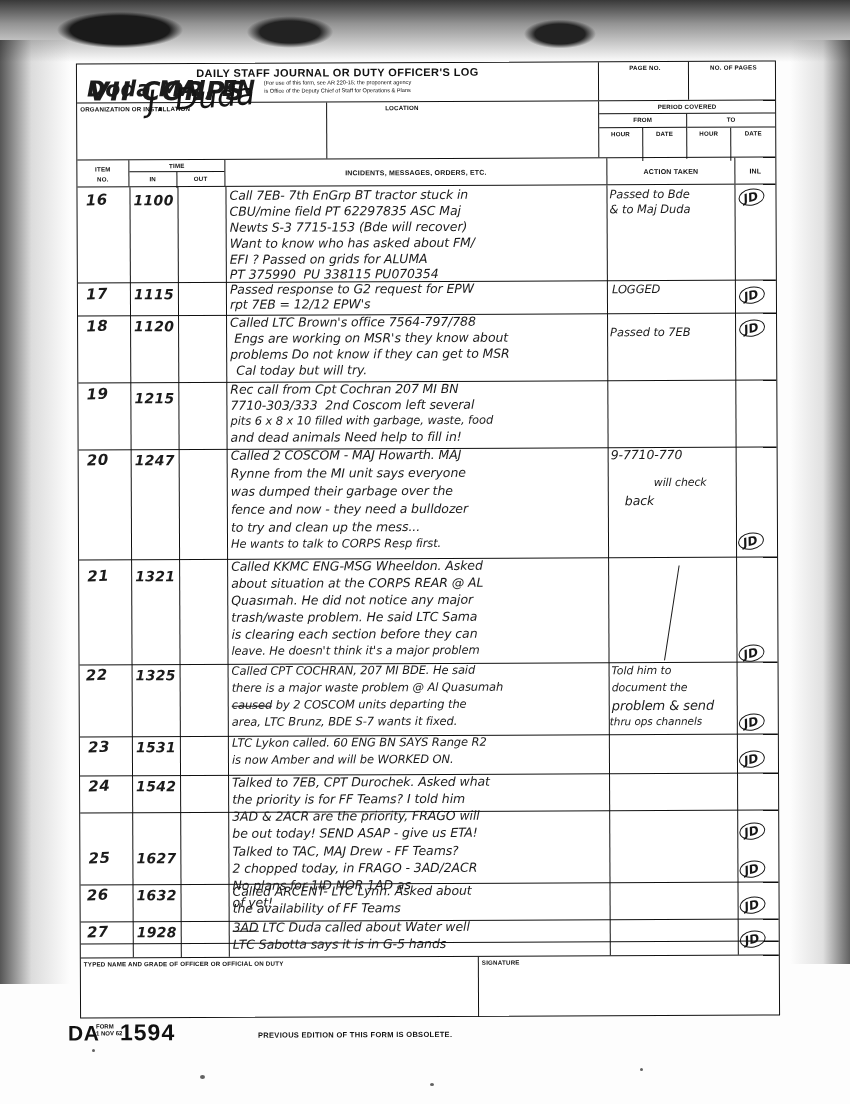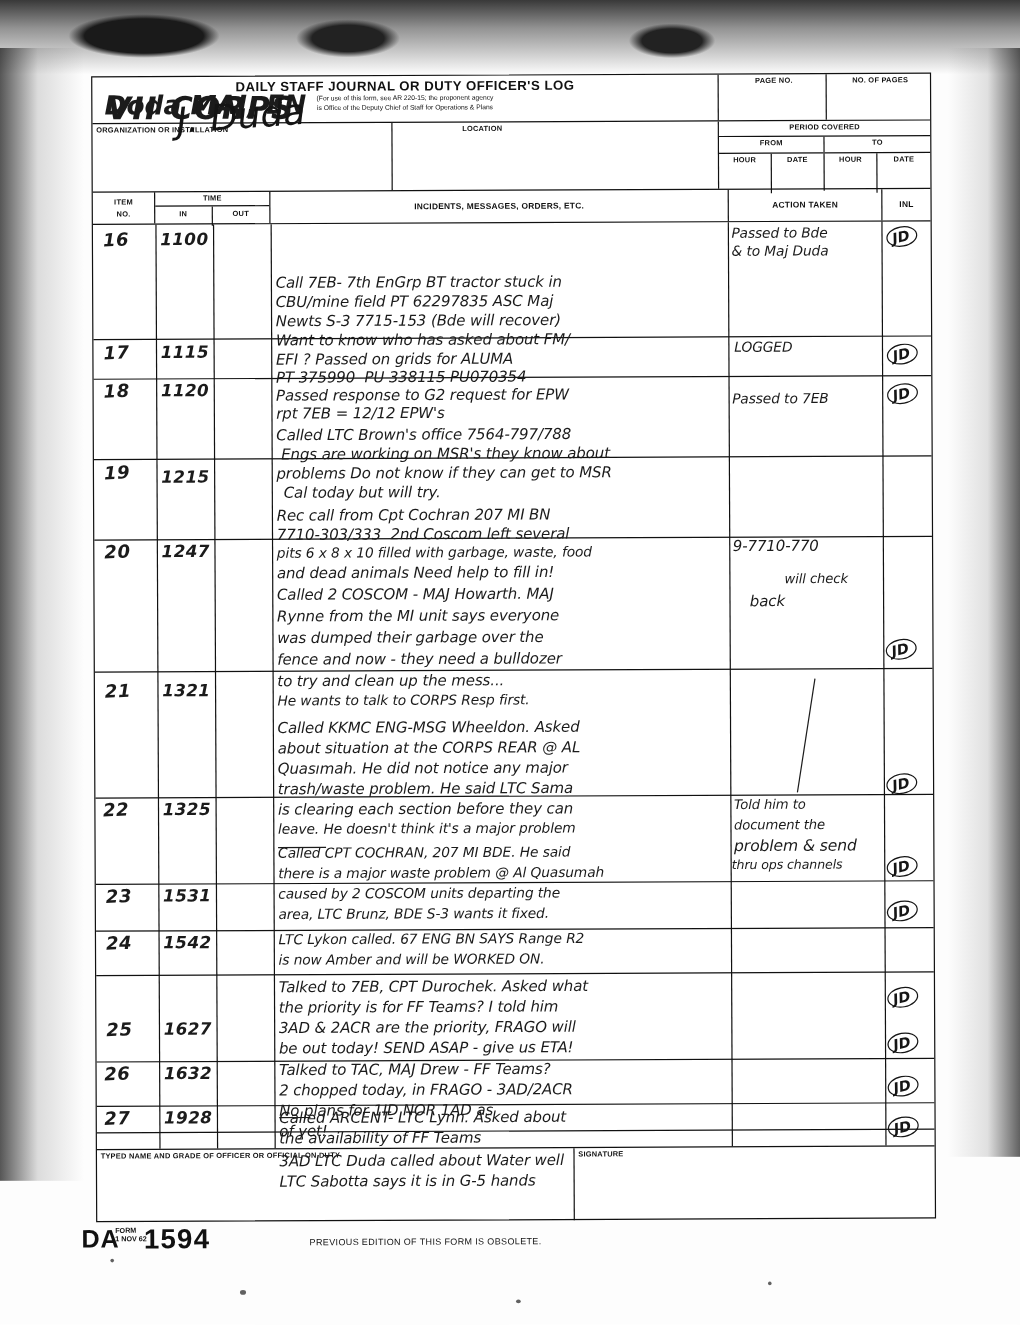--- a/index.html
+++ b/index.html
@@ -204,21 +204,21 @@
     position: absolute;
     font-family: "DejaVu Sans", sans-serif;
     color: #1b1b1b;
     font-style: italic;
     white-space: pre;
     line-height: 1.02;
     transform-origin: left top;
   }
   .hw-item { font-size: 15px; font-weight: bold; letter-spacing: .5px; }
   .hw-time { font-size: 14px; font-weight: bold; letter-spacing: .3px; }
-  .hw-txt  { font-size: 12.5px; letter-spacing: -.1px; margin-top: 40px; }
+  .hw-txt  { font-size: 12.5px; letter-spacing: -.1px; }
   .hw-act  { font-size: 11.5px; letter-spacing: -.1px; }
   .hw-big  { font-size: 26px; font-weight: bold; font-style: italic; letter-spacing: 1px; }
 
   .ini {
     position: absolute;
     font-family: "DejaVu Sans", sans-serif;
     font-style: italic;
     font-weight: bold;
     font-size: 12px;
     color: #151515;
@@ -270,21 +270,21 @@
     left: 52px; top: -2px;
     font-size: 23px;
     font-weight: bold;
     letter-spacing: 1px;
     color: #111;
   }
   .da-prev {
     position: absolute;
     left: 190px; top: 10px;
     font-size: 7.5px;
-    font-weight: normal;
+    font-weight: bold;
     letter-spacing: .3px;
     color: #111;
   }
 
   .sig {
     position: absolute;
     font-family: "DejaVu Sans", sans-serif;
     font-style: italic;
     color: #141414;
   }
@@ -481,32 +481,32 @@
     <div class="hw hw-txt" style="left:152px;top:459px;font-size:11.5px;">leave. He doesn't think it's a major problem</div>
     <div class="slash" style="left:592px;top:380px;height:96px;transform:rotate(9deg);"></div>
     <div class="ini" style="left:664px;top:462px;">JD</div>
     <div class="ini-circle" style="left:659px;top:460px;"></div>
 
     <div class="hw hw-item" style="left:6px;top:481px;transform:rotate(-2deg);">22</div>
     <div class="hw hw-time" style="left:56px;top:481px;">1325</div>
     <div class="hw hw-txt" style="left:152px;top:479px;font-size:11.5px;">Called CPT COCHRAN, 207 MI BDE. He said</div>
     <div class="hw hw-txt" style="left:152px;top:496px;font-size:11.5px;">there is a major waste problem @ Al Quasumah</div>
     <div class="hw hw-txt" style="left:152px;top:513px;font-size:11.5px;">caused by 2 COSCOM units departing the</div>
-    <div class="hw hw-txt" style="left:152px;top:530px;font-size:11.5px;">area, LTC Brunz, BDE S-3 wants it fixed.</div>
+    <div class="hw hw-txt" style="left:152px;top:530px;font-size:11.5px;">area, LTC Brunz, BDE S-7 wants it fixed.</div>
     <div class="strike" style="left:152px;top:519px;width:40px;"></div>
     <div class="hw hw-act" style="left:532px;top:480px;font-size:11px;">Told him to</div>
     <div class="hw hw-act" style="left:532px;top:497px;font-size:11px;">document the</div>
     <div class="hw hw-act" style="left:532px;top:514px;font-size:13px;">problem &amp; send</div>
     <div class="hw hw-act" style="left:530px;top:531px;font-size:10.5px;">thru ops channels</div>
     <div class="ini" style="left:664px;top:531px;">JD</div>
     <div class="ini-circle" style="left:659px;top:529px;"></div>
 
     <div class="hw hw-item" style="left:8px;top:553px;transform:rotate(-2deg);">23</div>
     <div class="hw hw-time" style="left:56px;top:553px;">1531</div>
-    <div class="hw hw-txt" style="left:152px;top:551px;font-size:11.5px;">LTC Lykon called. 67 ENG BN SAYS Range R2</div>
+    <div class="hw hw-txt" style="left:152px;top:551px;font-size:11.5px;">LTC Lykon called. 60 ENG BN SAYS Range R2</div>
     <div class="hw hw-txt" style="left:152px;top:568px;font-size:11.5px;">is now Amber and will be WORKED ON.</div>
     <div class="ini" style="left:664px;top:568px;">JD</div>
     <div class="ini-circle" style="left:659px;top:566px;"></div>
 
     <div class="hw hw-item" style="left:8px;top:592px;transform:rotate(-2deg);">24</div>
     <div class="hw hw-time" style="left:56px;top:592px;">1542</div>
     <div class="hw hw-txt" style="left:152px;top:590px;">Talked to 7EB, CPT Durochek. Asked what</div>
     <div class="hw hw-txt" style="left:152px;top:607px;">the priority is for FF Teams? I told him</div>
     <div class="hw hw-txt" style="left:152px;top:624px;">3AD &amp; 2ACR are the priority, FRAGO will</div>
     <div class="hw hw-txt" style="left:152px;top:641px;">be out today! SEND ASAP - give us ETA!</div>

